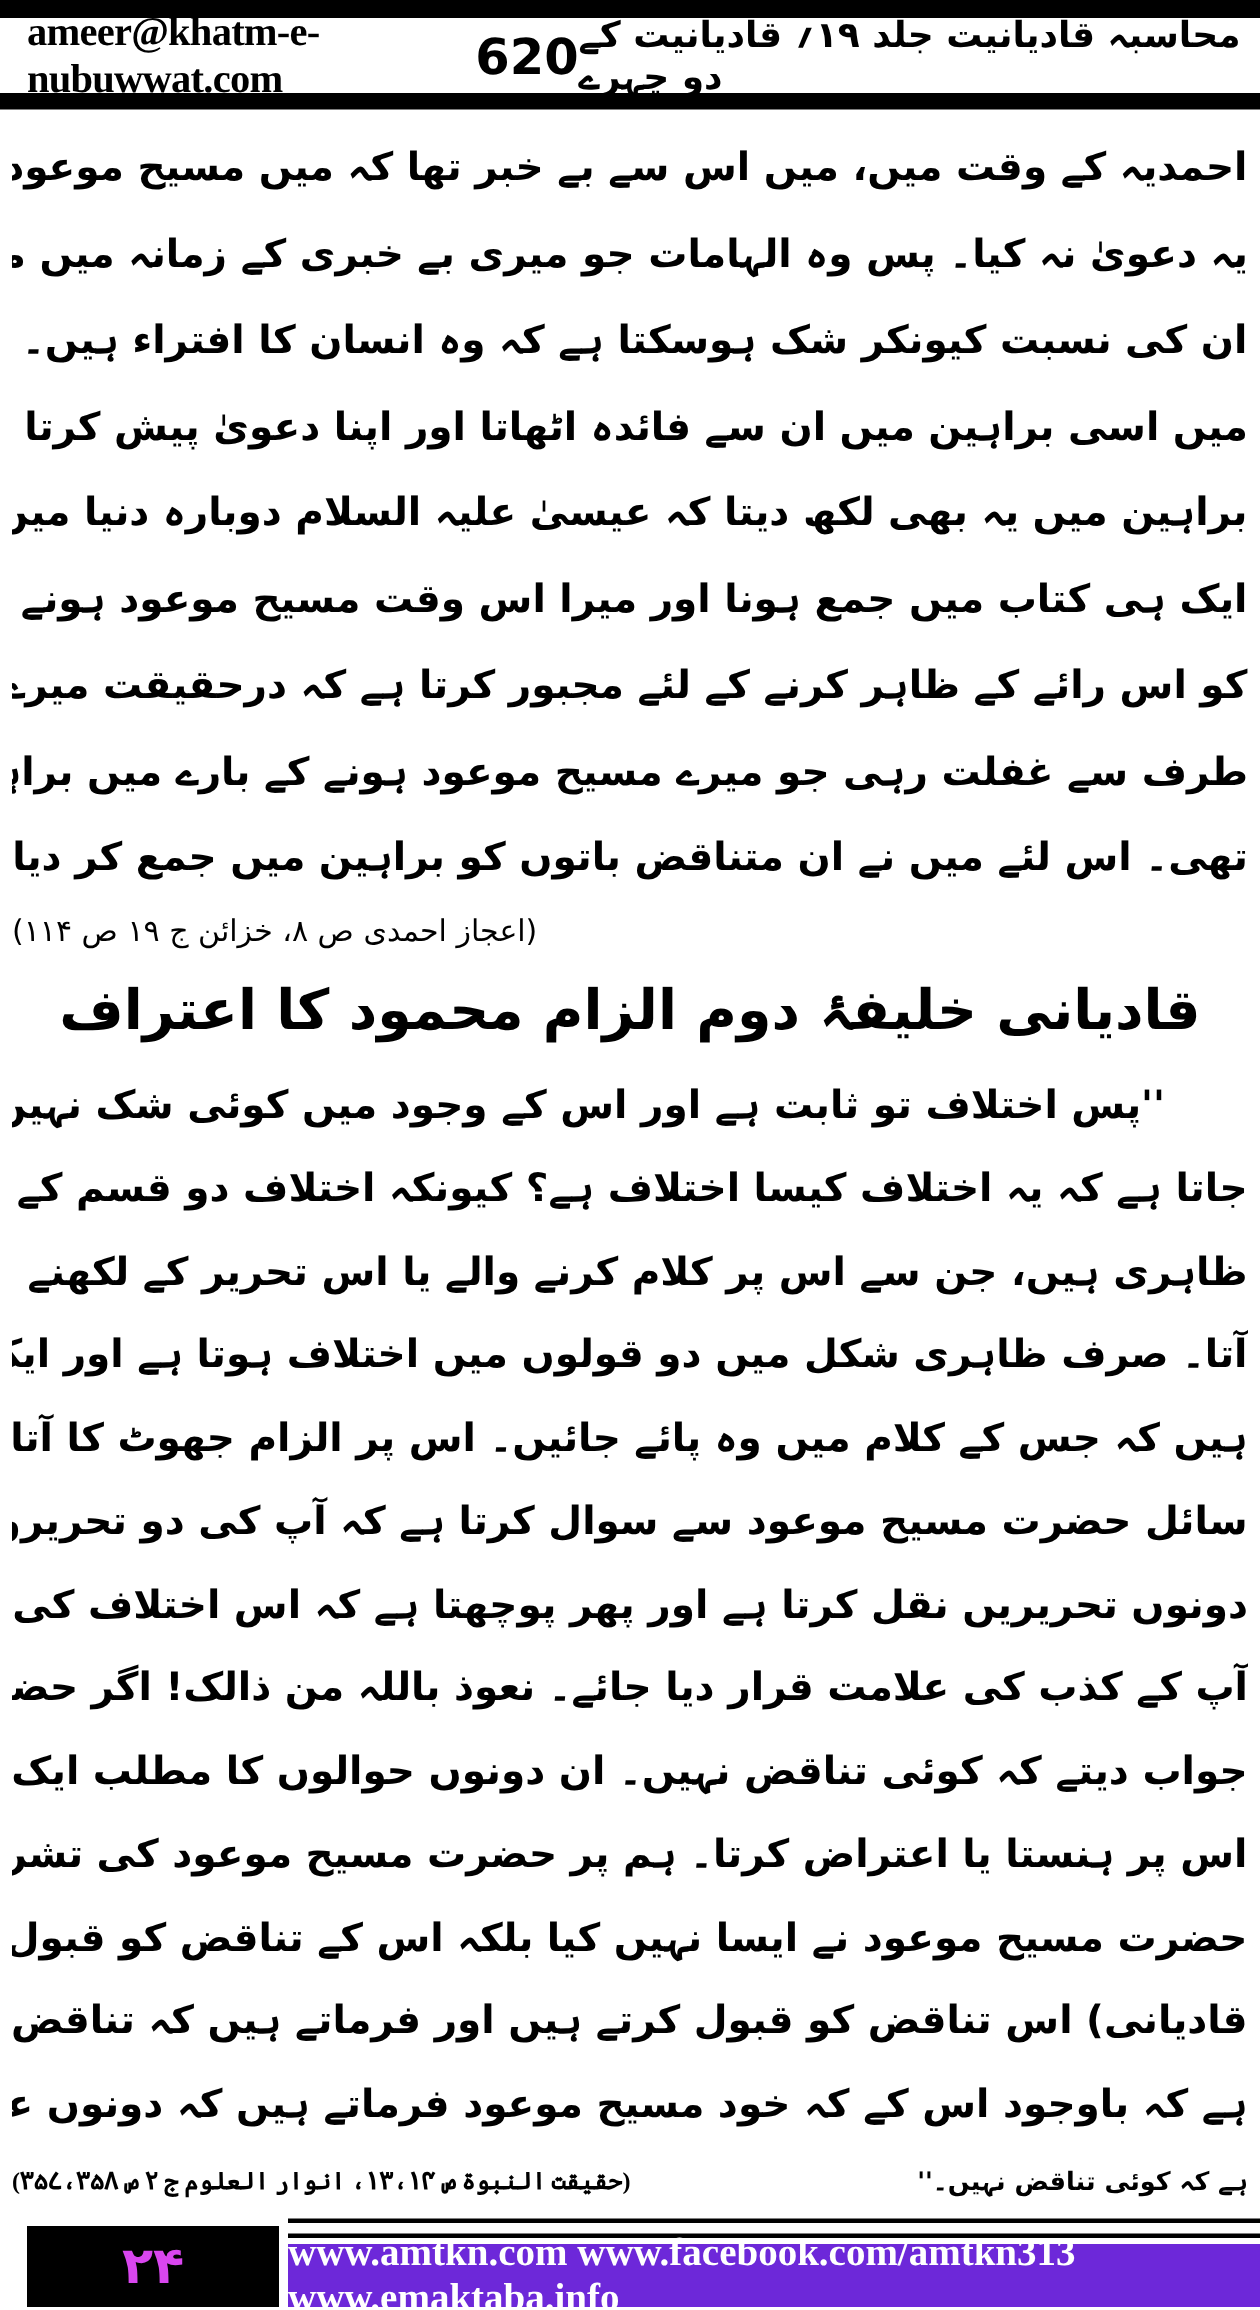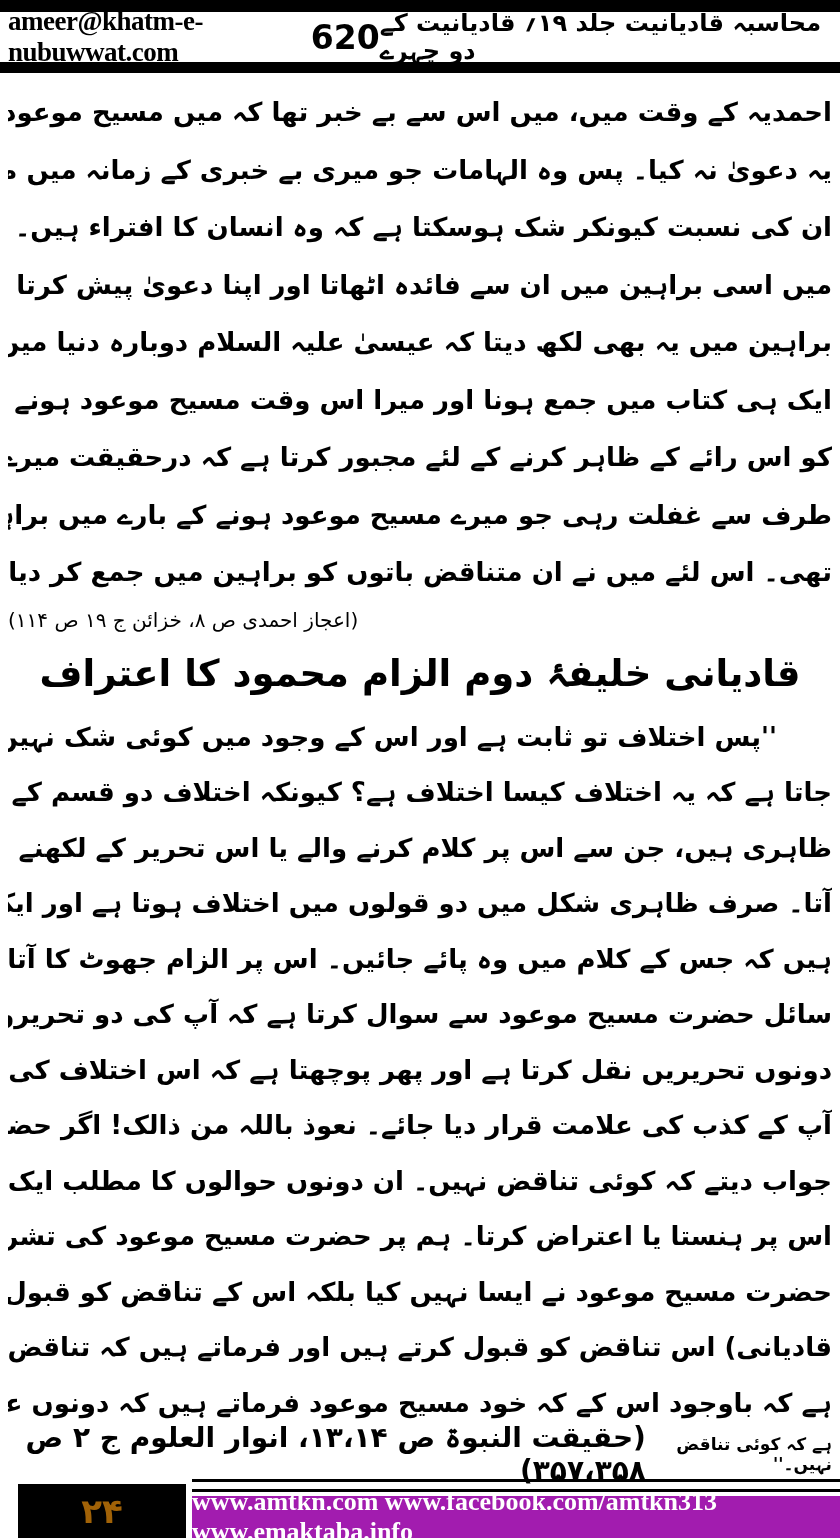--- a/index.html
+++ b/index.html
@@ -1,41 +1,41 @@
 <!DOCTYPE html>
 <html lang="ur"><head>
 <meta charset="utf-8">
 <style>
   html,body{margin:0;padding:0;background:#fff;}
   .page{position:relative;width:840px;height:1540px;background:#ffffff;overflow:hidden;
         font-family:"DejaVu Sans",sans-serif;color:#000;}
   .topbar{position:absolute;top:0;left:0;width:840px;height:12px;background:#000;}
   .header{position:absolute;top:14px;left:0;width:840px;height:46px;display:flex;
           align-items:center;justify-content:space-between;padding:0 8px;box-sizing:border-box;}
-  .email{font-family:"Liberation Serif",serif;font-weight:bold;font-size:27px;letter-spacing:-0.5px;}
+  .email{font-family:"Liberation Serif",serif;font-weight:bold;font-size:27px;letter-spacing:-0.5px;margin-left:10px;}
   .hnum{font-weight:bold;font-size:33px;direction:rtl;}
   .htitle{font-weight:bold;font-size:24px;direction:rtl;text-align:left;}
   .rule{position:absolute;top:62px;left:0;width:840px;height:11px;background:#000;}
   .content{position:absolute;top:84px;left:8px;right:8px;direction:rtl;}
   .line{height:57.5px;line-height:57.5px;font-size:26px;font-weight:bold;
         text-align:justify;text-align-last:justify;overflow:hidden;white-space:nowrap;}
   .p2 .line{height:55.5px;line-height:55.5px;}
   .p2 .line:first-child{padding-right:55px;}
   .citation-row{height:36px;line-height:36px;text-align:left;font-size:20px;font-weight:normal;}
   .heading{height:72px;line-height:72px;text-align:center;font-size:37px;font-weight:bold;}
   .final-row{height:46px;display:flex;justify-content:space-between;align-items:center;}
   .closing{font-size:17px;font-weight:bold;}
-  .citation2{font-size:28px;font-weight:bold;}
+  .citation2{font-size:16px;font-weight:bold;font-family:Liberation Serif, serif;}
   .footer{position:absolute;left:0;bottom:0;width:840px;height:66px;}
   .pagebox{position:absolute;left:18px;bottom:2px;width:168px;height:54px;background:#000;
-           color:#a16207;display:flex;align-items:center;justify-content:center;
+           color:#d946ef;display:flex;align-items:center;justify-content:center;
            font-size:34px;font-weight:bold;direction:rtl;}
   .flines{position:absolute;left:192px;right:0;bottom:48px;height:7px;
           border-top:3px solid #000;border-bottom:3px solid #000;}
-  .fbar{position:absolute;left:192px;right:0;bottom:2px;height:42px;background:#a21caf;
+  .fbar{position:absolute;left:192px;right:0;bottom:2px;height:42px;background:#6d28d9;
         display:flex;align-items:center;justify-content:center;}
   .flinks{color:#fff;font-family:"Liberation Serif",serif;font-weight:bold;font-size:26px;}
 </style>
 </head>
 <body>
 
 <div class="page">
 
   <div class="topbar"></div>
 

